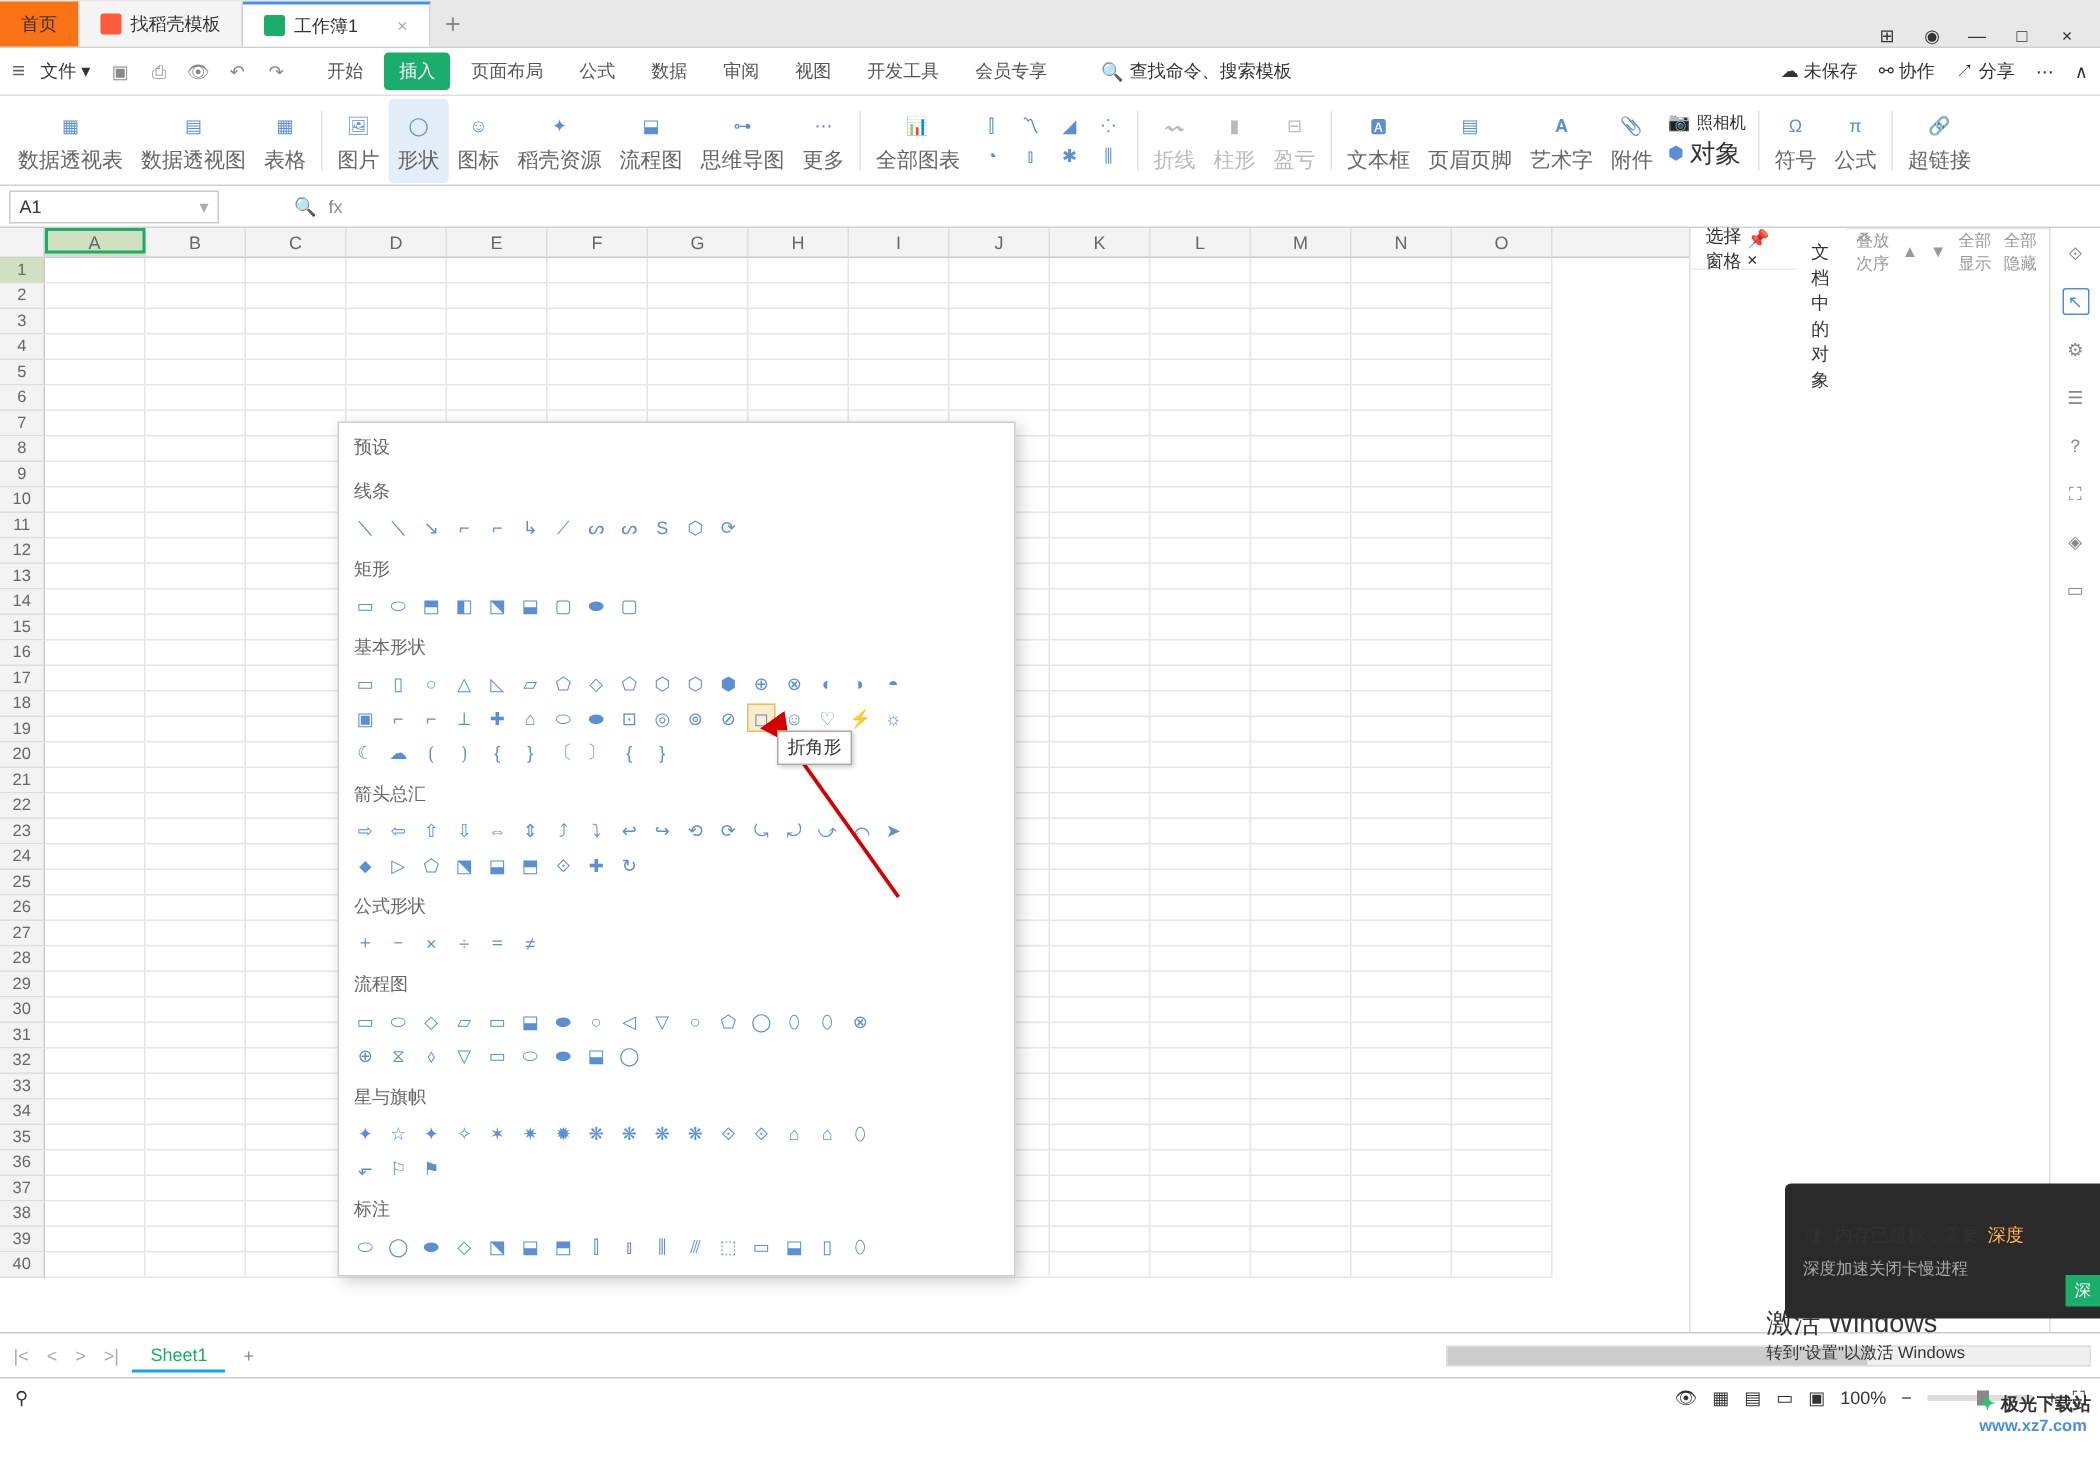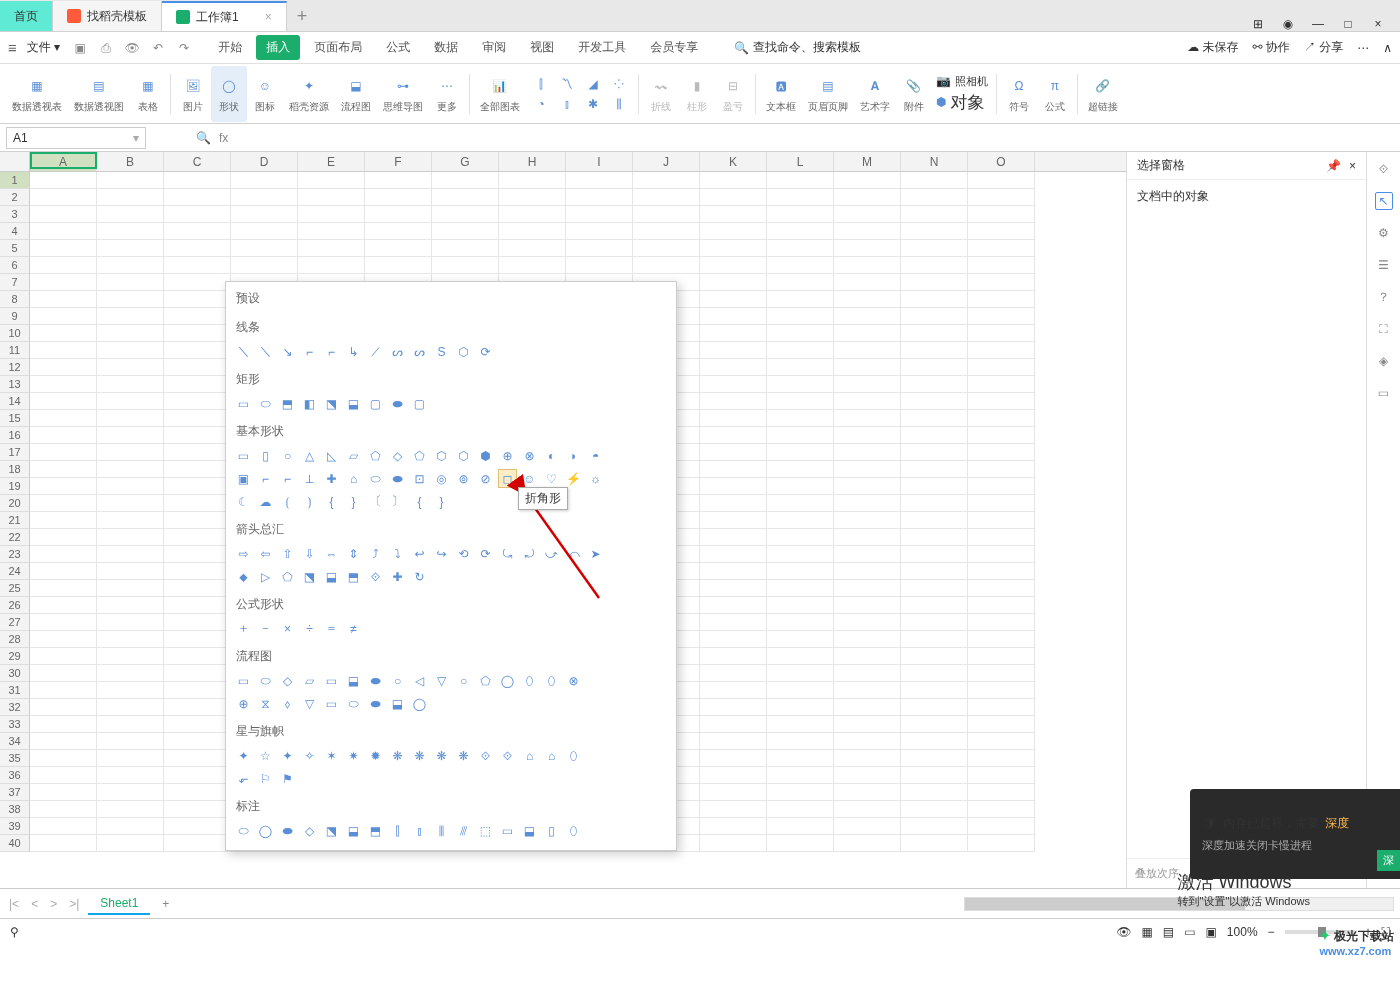--- a/index.html
+++ b/index.html
@@ -1,39 +1,39 @@
 <!DOCTYPE html>
 <html><head>
 <meta charset="utf-8">
 <style>
 *{box-sizing:border-box;margin:0;padding:0;font-family:"Microsoft YaHei",Arial,sans-serif;font-size:12px;color:#333}
 body{background:#fff;width:1400px;height:989px;overflow:hidden;position:relative}
 .tabbar{height:32px;background:#e8e8e8;display:flex;align-items:flex-end;border-bottom:1px solid #d0d0d0}
 .tab{height:30px;padding:0 14px;display:flex;align-items:center;gap:6px;border-right:1px solid #d0d0d0;background:#f5f5f5;cursor:pointer;white-space:nowrap}
-.tab.home{background:#5eead4;color:#fff}
+.tab.home{background:#f97316;color:#fff}
 .tab.active{background:#fff;border-top:2px solid #4a8fe7}
 .tab .ico{width:14px;height:14px;display:inline-block;border-radius:2px}
 .tab.tpl .ico{background:#ff5a3c}
 .tab.active .ico{background:#1aad6b}
 .tab.plus{background:transparent;border:none;font-size:18px;color:#888;padding:0 10px}
 .winctrl{margin-left:auto;display:flex;align-items:center;gap:14px;padding-right:14px;color:#888}
 .winctrl span{width:16px;text-align:center;cursor:pointer}
 .menubar{height:32px;display:flex;align-items:center;padding:0 8px;gap:6px;border-bottom:1px solid #e0e0e0}
 .menubar .hb{font-size:15px;color:#666;margin-right:4px}
 .menubar .fm{color:#555;margin-right:4px}
 .menubar .qbtn{width:20px;height:20px;color:#888;display:flex;align-items:center;justify-content:center;cursor:pointer}
 .menubar .mtabs{display:flex;gap:4px;margin-left:8px}
 .menubar .mtab{padding:4px 10px;border-radius:3px;cursor:pointer;color:#555}
 .menubar .mtab.act{background:#1aad6b;color:#fff}
 .menubar .right{margin-left:auto;display:flex;gap:14px;align-items:center;color:#777}
 .search{display:flex;align-items:center;gap:4px;color:#aaa;margin-left:20px}
 .ribbon{height:60px;display:flex;align-items:center;padding:0 6px;border-bottom:1px solid #d0d0d0;gap:0}
 .rgrp{display:flex;flex-direction:column;align-items:center;justify-content:center;height:56px;padding:0 6px;gap:2px;cursor:pointer}
 .rgrp .ri{width:24px;height:24px;display:flex;align-items:center;justify-content:center;color:#5a8fd6}
-.rgrp span{font-size:10px;color:#666;white-space:nowrap}
+.rgrp span{font-size:14px;color:#666;white-space:nowrap}
 .rgrp.sel{background:#e4eef9;border-radius:3px}
 .rsep{width:1px;height:40px;background:#e2e2e2;margin:0 4px}
 .rmini{display:flex;flex-direction:column;gap:2px;padding:0 4px}
 .rmini .mrow{display:flex;gap:4px}
 .rmini .mi{width:22px;height:18px;display:flex;align-items:center;justify-content:center;color:#5a8fd6;cursor:pointer}
 .fxbar{height:28px;display:flex;align-items:center;border-bottom:1px solid #d0d0d0}
 .fxbar .nbox{width:140px;height:22px;border:1px solid #ccc;margin-left:6px;padding:0 6px;display:flex;align-items:center;justify-content:space-between}
 .fxbar .zoom{margin-left:50px;color:#888}
 .fxbar .fx{margin-left:8px;color:#888}
 .main{display:flex;height:736px}
@@ -48,21 +48,21 @@
 .rh.sel{background:#d0e0c0}
 .cell{width:67px;border-right:1px solid #e6e6e6;border-bottom:1px solid #e6e6e6}
 .cellA1{position:absolute;left:30px;top:0;width:67px;height:17px;border:2px solid #1aad6b;pointer-events:none}
 .shapes-pop{position:absolute;left:225px;top:129px;width:452px;background:#fff;border:1px solid #ccc;box-shadow:3px 3px 10px rgba(0,0,0,0.2);z-index:20;padding-bottom:8px}
 .shapes-pop .cat{padding:8px 10px 4px;color:#666;font-size:12px}
 .shapes-pop .shrow{display:flex;flex-wrap:wrap;padding:2px 8px;gap:3px}
 .shp{width:19px;height:19px;display:flex;align-items:center;justify-content:center;cursor:pointer;color:#5a8fd6}
 .shp.hl{background:#fdecc8;border:1px solid #e0c070}
 .tooltip{position:absolute;left:518px;top:335px;background:#fff;border:1px solid #aaa;padding:2px 6px;font-size:11px;z-index:22;box-shadow:1px 1px 3px rgba(0,0,0,0.2)}
 .arrow-ann{position:absolute;left:519px;top:336px;z-index:21;pointer-events:none}
-.side{width:240px;border-left:1px solid #ddd;display:flex;flex-direction:column}
+.side{width:240px;border-left:1px solid #ddd;display:flex;flex-direction:row}
 .side .shdr{height:28px;display:flex;align-items:center;justify-content:space-between;padding:0 10px;border-bottom:1px solid #eee;color:#555}
 .side .scont{flex:1;padding:8px 10px;color:#555}
 .side .sfoot{height:30px;border-top:1px solid #eee;display:flex;align-items:center;padding:0 8px;gap:8px}
 .side .sfoot span{color:#999;font-size:11px}
 .rside{width:34px;border-left:1px solid #ddd;display:flex;flex-direction:column;align-items:center;padding-top:8px;gap:14px}
 .rside .ri{width:18px;height:18px;display:flex;align-items:center;justify-content:center;color:#888;cursor:pointer}
 .rside .ri.act{color:#4a8fe7;border:1px solid #4a8fe7;border-radius:2px;padding:2px}
 .sheettabs{height:30px;border-top:1px solid #ccc;display:flex;align-items:center;padding:0 6px;gap:6px}
 .sheettabs .nav{color:#aaa;padding:0 3px;cursor:pointer}
 .sheettabs .st{padding:3px 12px;color:#1aad6b;border-bottom:2px solid #0ea5e9;cursor:pointer}

